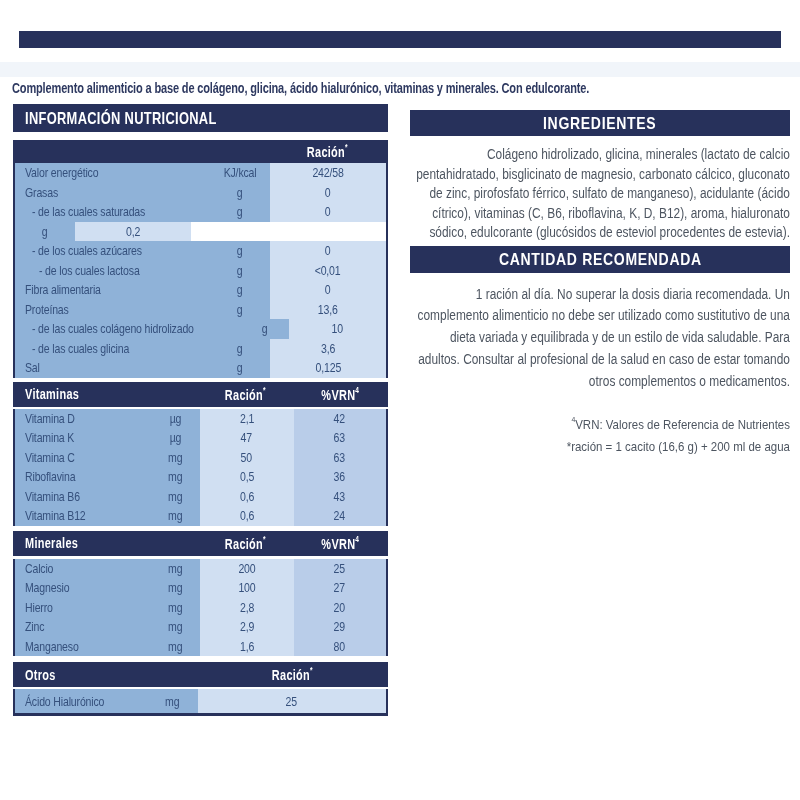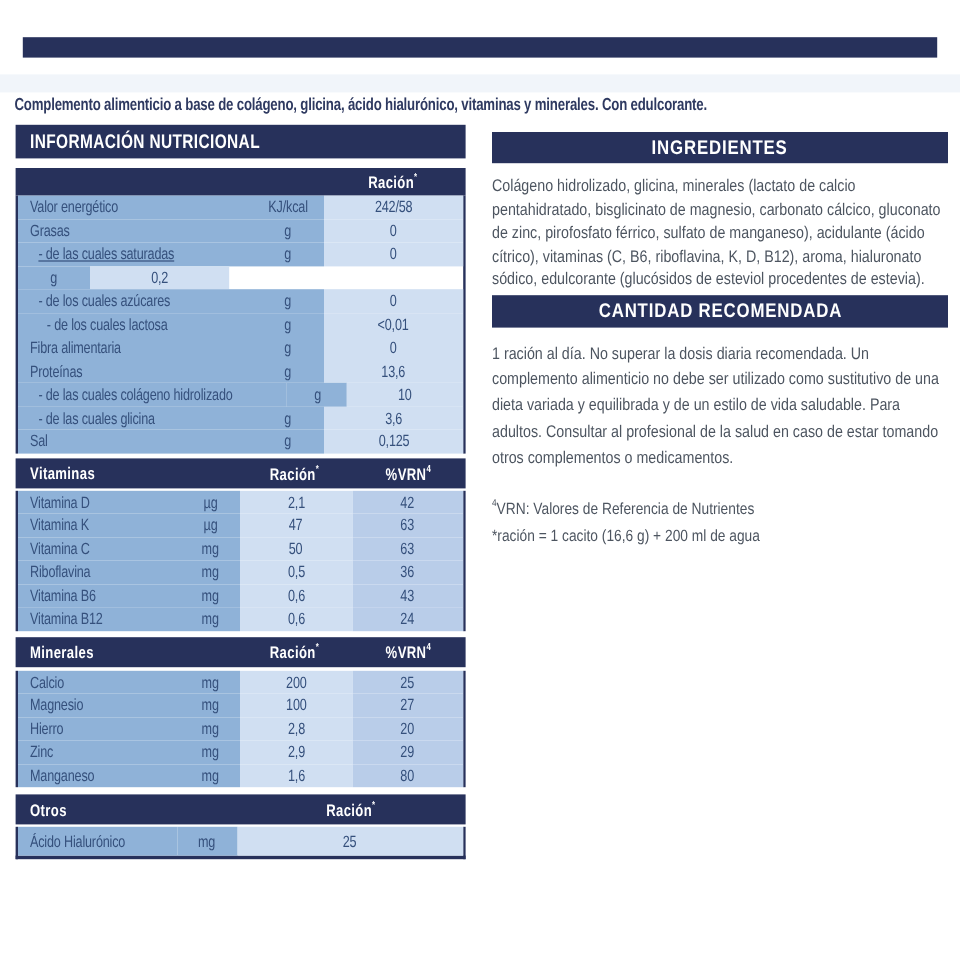--- a/index.html
+++ b/index.html
@@ -48,21 +48,21 @@
   .c-unit.main{width:60px;}
   .c-unit.vm{width:50px;}
   .c-val{justify-content:center;}
   .c-val.main{width:116px;background:var(--light-blue);}
   .c-val.rac{width:93.5px;background:var(--light-blue);}
   .c-val.vrn{width:92.5px;background:var(--vrn-blue);}
   .c-val.wide{width:188.5px;background:var(--light-blue);}
   .gap2{height:2px;} .gap3{height:3px;} .gap4{height:4px;} .gap5{height:5px;} .gap6{height:6px;}
 
   
-  .right-col{position:absolute;left:410px;top:110px;width:380px;}
+  .right-col{position:absolute;left:410px;top:110px;width:380px;text-align:right;}
   .rbar{height:26px;background:var(--navy);color:#fff;font-weight:bold;font-size:16.5px;
         display:flex;align-items:center;justify-content:center;}
   .rbar .cond{transform:scaleX(0.85);transform-origin:50% 50%;letter-spacing:0.8px;}
   .rbar.second{height:27px;margin-top:3px;}
   .para-wrap{width:447px;transform:scaleX(0.85);transform-origin:0 0;}
   .para{font-size:14px;line-height:19.5px;color:var(--para-text);margin-top:9px;}
   .para.second{line-height:21.8px;margin-top:11px;}
   .footnotes{margin-top:18px;font-size:13.5px;line-height:22px;color:var(--para-text);}
 </style>
 </head>
@@ -104,21 +104,21 @@
             <span class="cond">Grasas</span>
           </div>
           <div class="c c-unit main">
             <span class="cond center">g</span>
           </div>
           <div class="c c-val main">
             <span class="cond center">0</span>
           </div>
         </div>
         <div class="nrow">
-          <div class="c c-name" style="padding-left: 17px; text-decoration: underline;">
+          <div class="c c-name" style="padding-left: 17px;">
             <span class="cond">- de las cuales saturadas</span>
           </div>
           <div class="c c-unit main">
             <span class="cond center">g</span>
           </div>
           <div class="c c-val main">
             <span class="cond center">0</span>
           </div>
         </div>
         <div class="nrow">

